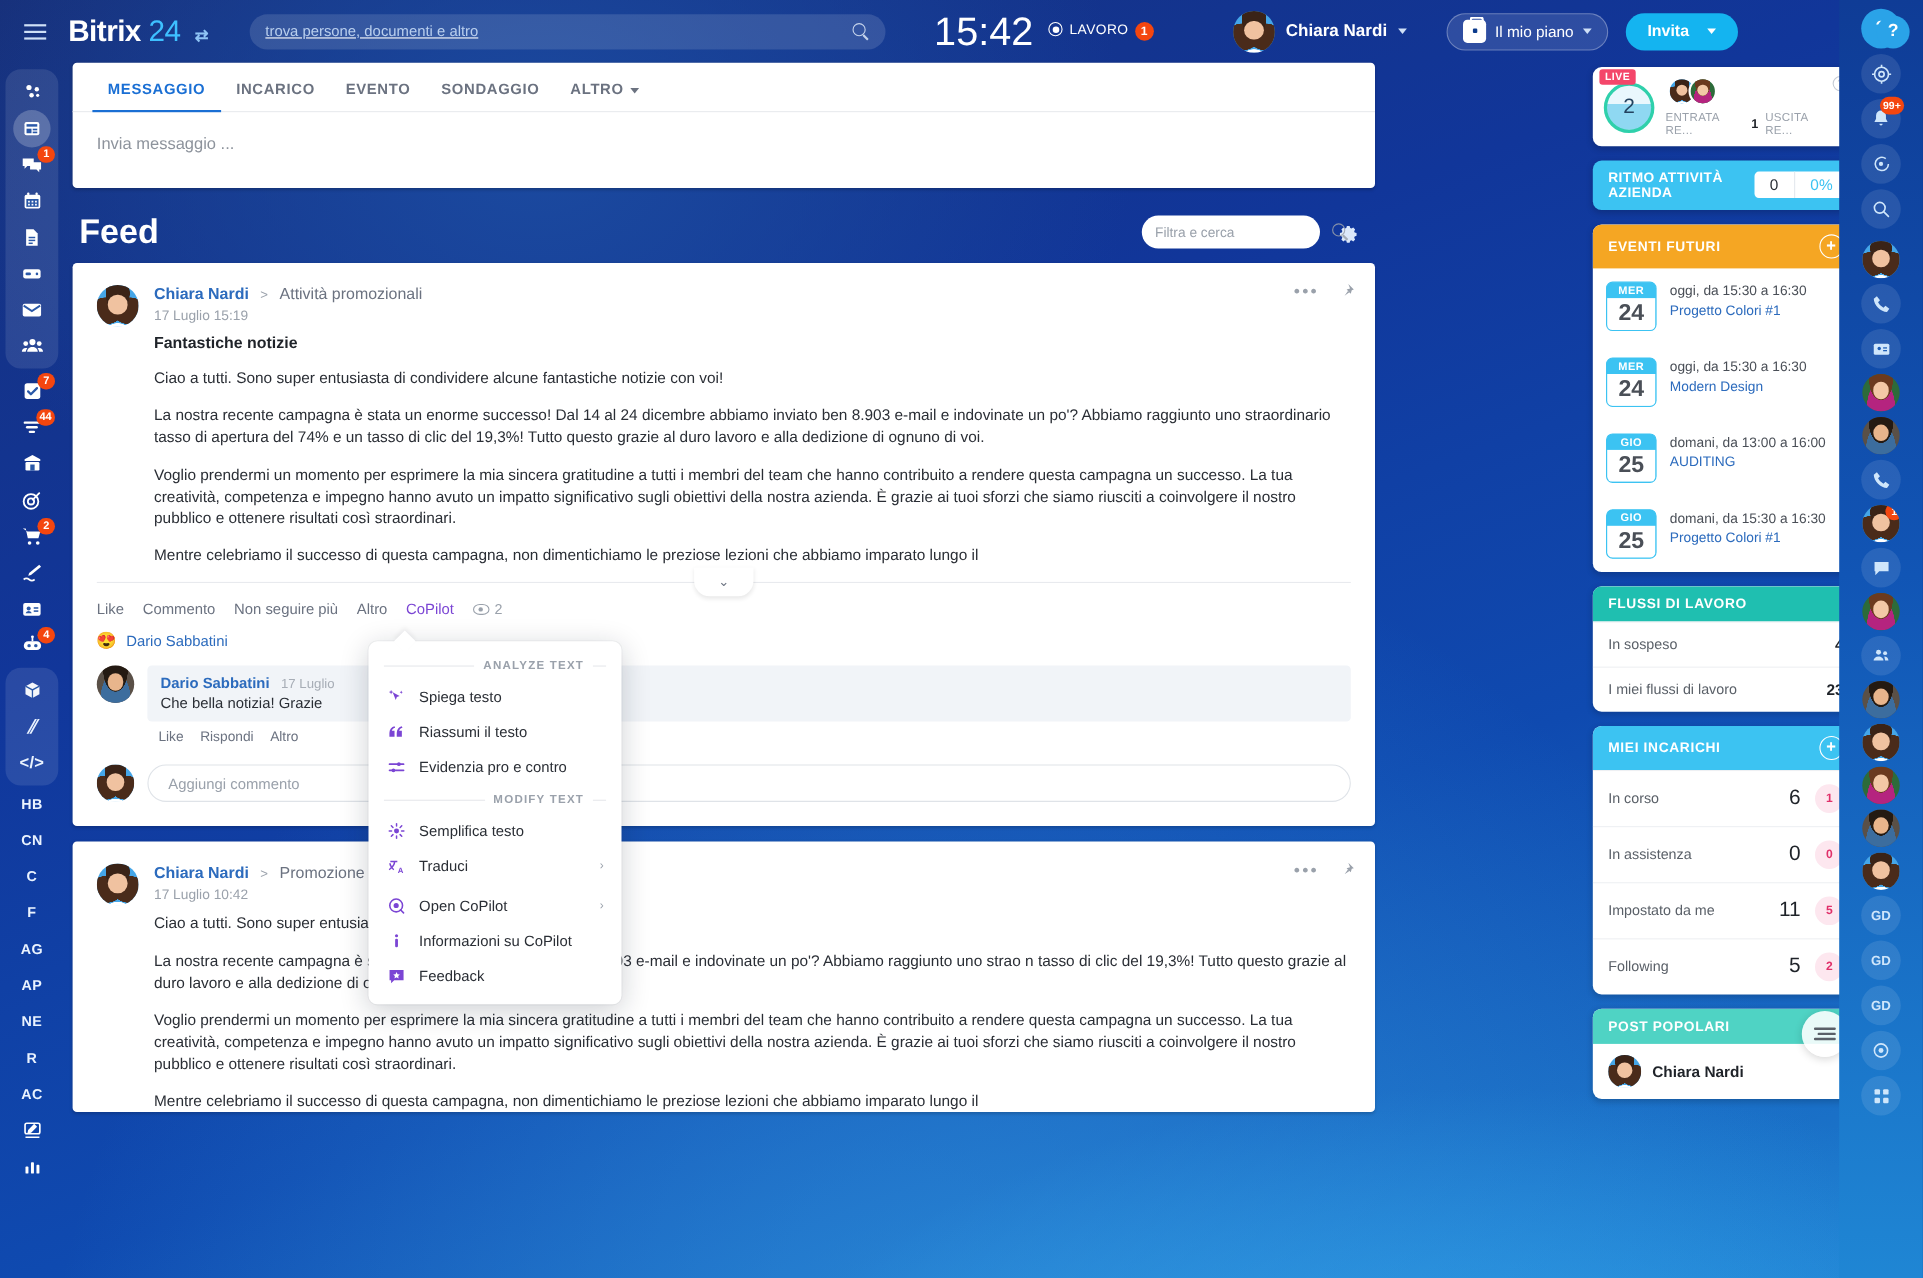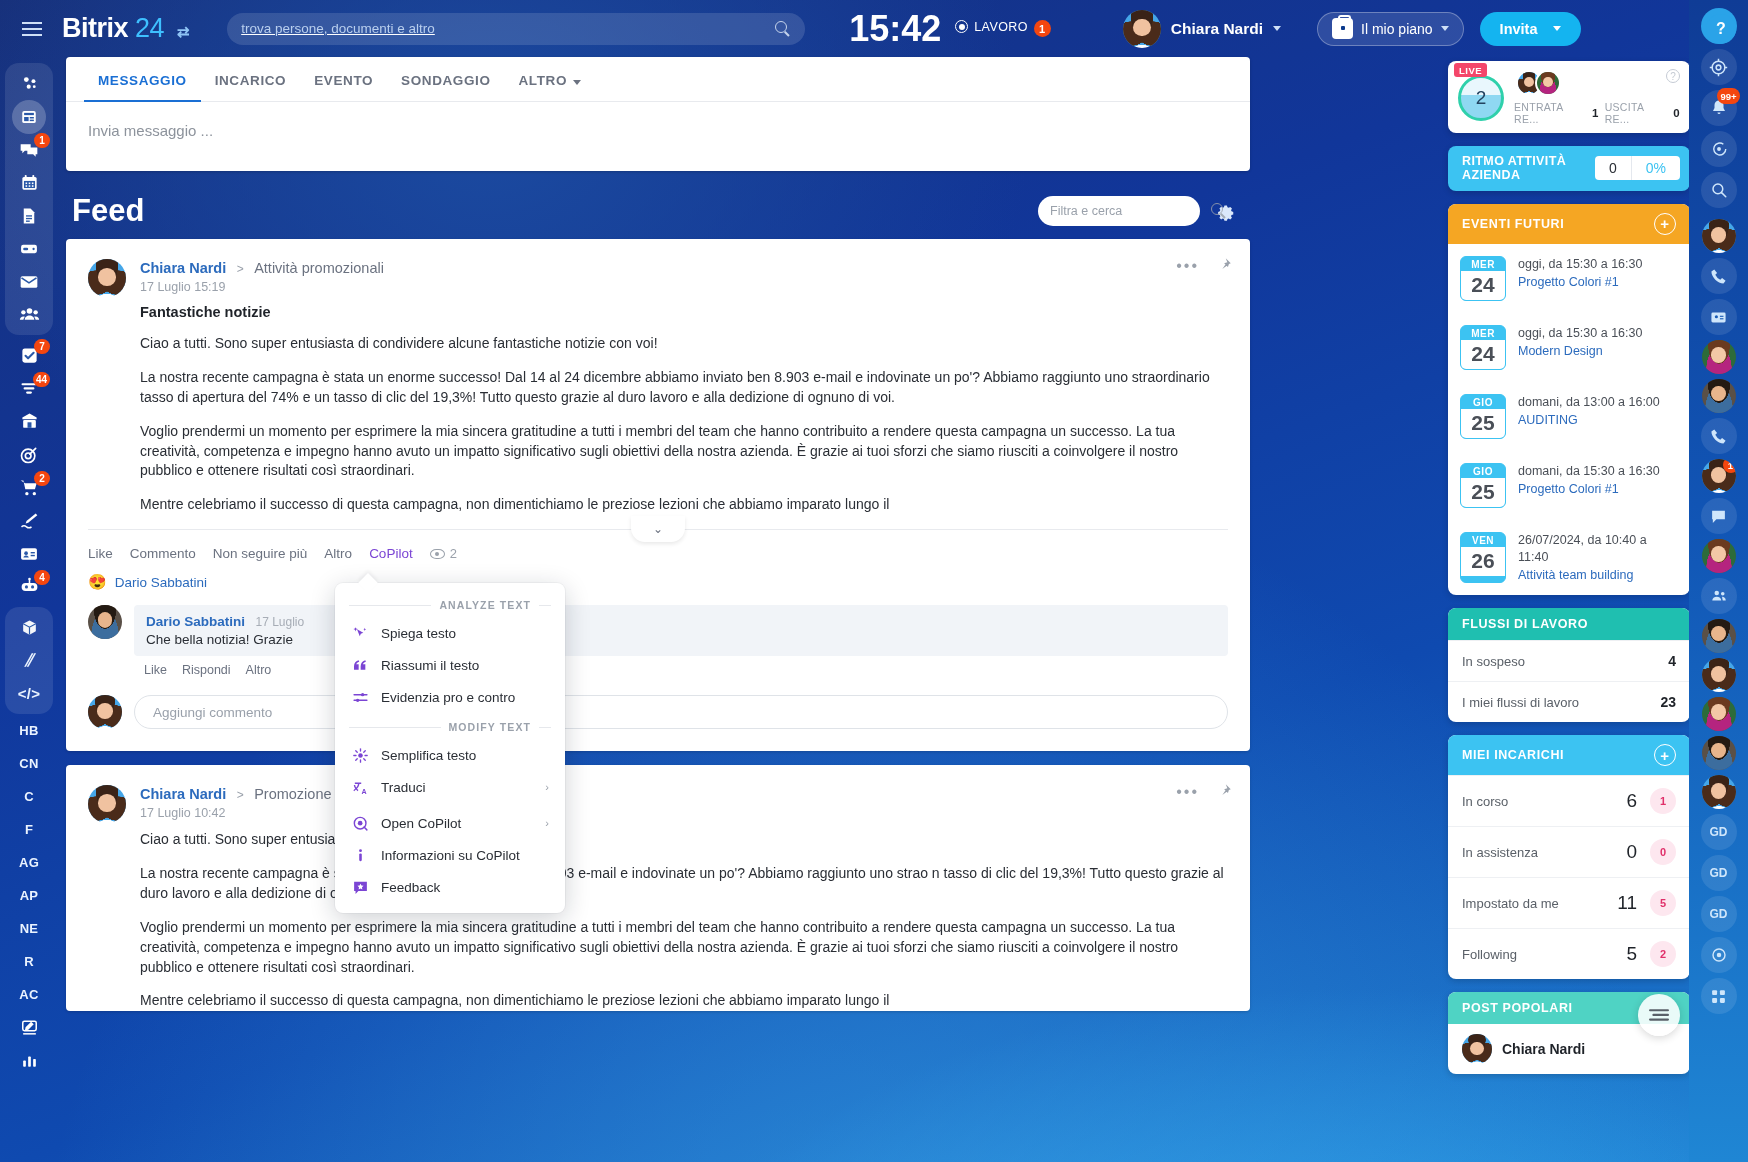--- a/index.html
+++ b/index.html
@@ -43,21 +43,21 @@
   }
   .searchbox input {
     flex: 1; background: transparent; border: 0; outline: 0; color: #fff;
     font-size: 13.5px; font-family: inherit;
   }
   .searchbox input::placeholder { color: #b9cfee; }
   .ico-search { width: 16px; height: 16px; position: relative; opacity: .85; }
   .ico-search:before { content:""; position:absolute; width:10px;height:10px;border:1.6px solid #dfeaf9;border-radius:50%;left:0;top:0;}
   .ico-search:after { content:""; position:absolute; width:6px;height:1.6px;background:#dfeaf9;transform:rotate(45deg);left:9px;top:12px;}
 
-  .clock { margin-left: 44px; font-size: 36px; font-weight: 700; letter-spacing: 0px; }
+  .clock { margin-left: 44px; font-size: 36px; font-weight: 400; letter-spacing: 0px; }
   .workstatus { display: flex; align-items: flex-start; gap: 6px; margin-left: 14px; font-size: 12.5px; letter-spacing: .4px; }
   .rec-dot { width: 13px; height: 13px; border-radius: 50%; border: 1.6px solid #fff; display: flex; align-items: center; justify-content: center;}
   .rec-dot i { width: 6px; height: 6px; border-radius: 50%; background: #fff; display: block;}
   .pill-count { background: #f4460f; color: #fff; border-radius: 9px; min-width: 17px; height: 17px;
     font-size: 11px; display: flex; align-items: center; justify-content: center; padding: 0 4px; font-weight: bold;}
 
   .userblock { display: flex; align-items: center; gap: 10px; margin-left: 72px; }
   .avatar { border-radius: 50%; background: #3ba3e8; overflow: hidden; position: relative; flex: none; }
   .avatar.a38 { width: 38px; height: 38px; }
   .uname { font-size: 15.5px; font-weight: bold; }
@@ -82,21 +82,21 @@
     position: relative; cursor: pointer; color: #fff; }
   .railitem.wide { height: 33px; }
   .railitem.active-circle:before { content:""; position:absolute; width:34px;height:34px;border-radius:50%;background:rgba(255,255,255,.22); }
   .railglyph { position: relative; z-index: 2; display: flex; align-items: center; justify-content: center; }
   .railbadge { position: absolute; top: 0px; right: 3px; background: #f4460f; color:#fff; border-radius: 8px;
     min-width: 16px; height: 15px; font-size: 10px; font-weight: bold; display: flex; align-items: center;
     justify-content: center; padding: 0 3px; z-index: 3; }
   .railtext { font-size: 13px; font-weight: bold; color: #eaf3ff; letter-spacing: .3px; }
 
   
-  .rightrail { position: absolute; right: 0; top: 0; bottom: 0; width: 59px; z-index: 35;
+  .rightrail { position: absolute; right: 0; top: 0; bottom: 0; width: 76px; z-index: 35;
     background: linear-gradient(180deg,#0f3c96 0%, #1155b5 45%, #1f86d4 100%);
     display: flex; flex-direction: column; align-items: center; padding-top: 8px; gap: 5px; }
   .rr-item { width: 36px; height: 36px; border-radius: 50%; background: rgba(255,255,255,.10);
     display:flex;align-items:center;justify-content:center;position:relative;cursor:pointer;color:#cfe6fb;flex:none;}
   .rr-ava { width: 34px; height: 34px; border-radius: 50%; overflow:hidden; flex:none; position: relative; }
   .rr-badge { position:absolute; top:-2px; right:-3px; background:#f4460f; color:#fff; border-radius:8px;
     height:16px;min-width:16px;font-size:9.5px;font-weight:bold;display:flex;align-items:center;justify-content:center;padding:0 3px;}
 
   
   .center { position: absolute; left: 58px; top: 57px; width: 1200px; bottom: 0; z-index: 20; }
@@ -835,30 +835,20 @@
     <div class="evrow">
       <div class="daybox">
         <div class="dw">GIO</div>
         <div class="dn">25</div>
       </div>
       <div class="evinfo">
         <span>domani, da 15:30 a 16:30</span>
         <span class="link">Progetto Colori #1</span>
       </div>
     </div>
-    <div class="evrow">
-      <div class="daybox">
-        <div class="dw">VEN</div>
-        <div class="dn">26</div>
-      </div>
-      <div class="evinfo">
-        <span>26/07/2024, da 10:40 a 11:40</span>
-        <span class="link">Attività team building</span>
-      </div>
-    </div>
   </div>
 
   <div class="wcard">
     <div class="whead wh-teal">
       <span>FLUSSI DI LAVORO</span>
     </div>
     <div class="wrow">
       <span>In sospeso</span>
       <span class="num">4</span>
     </div>

